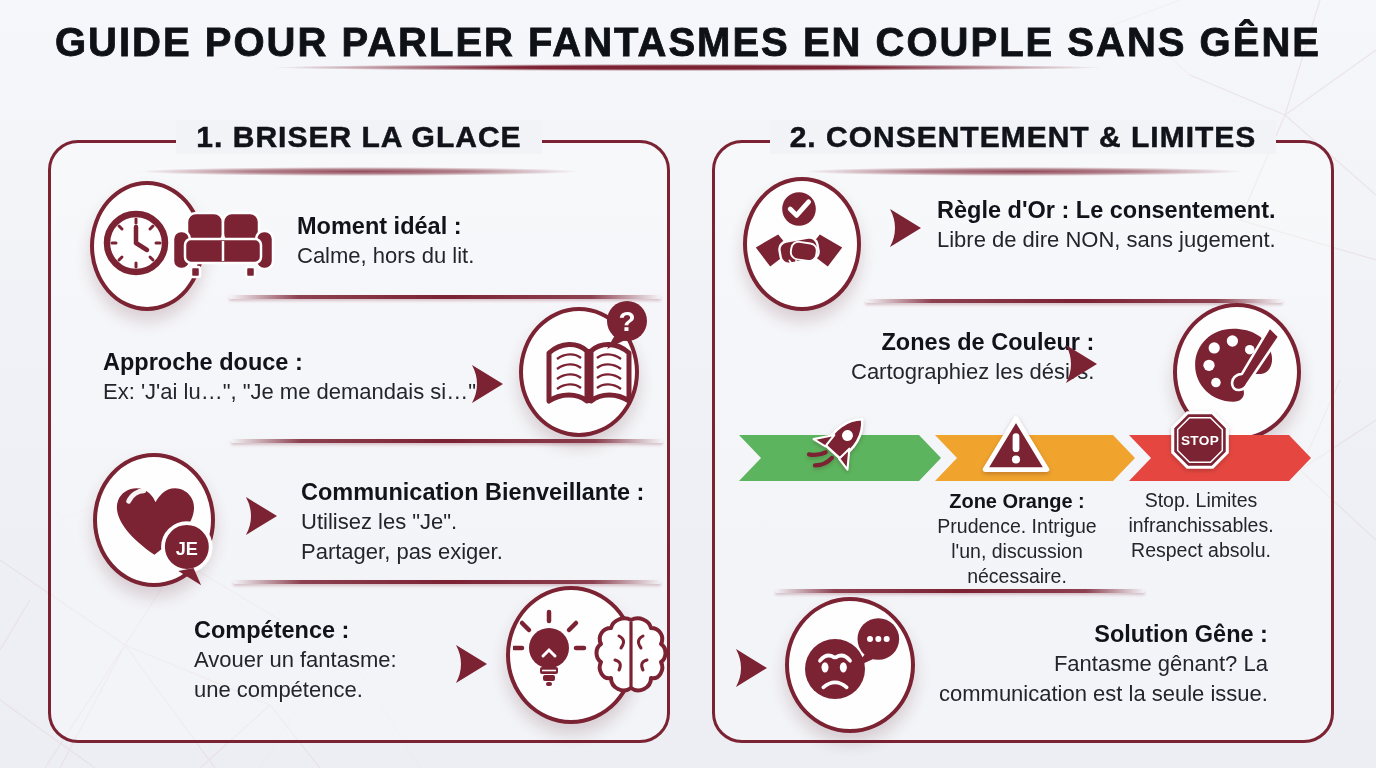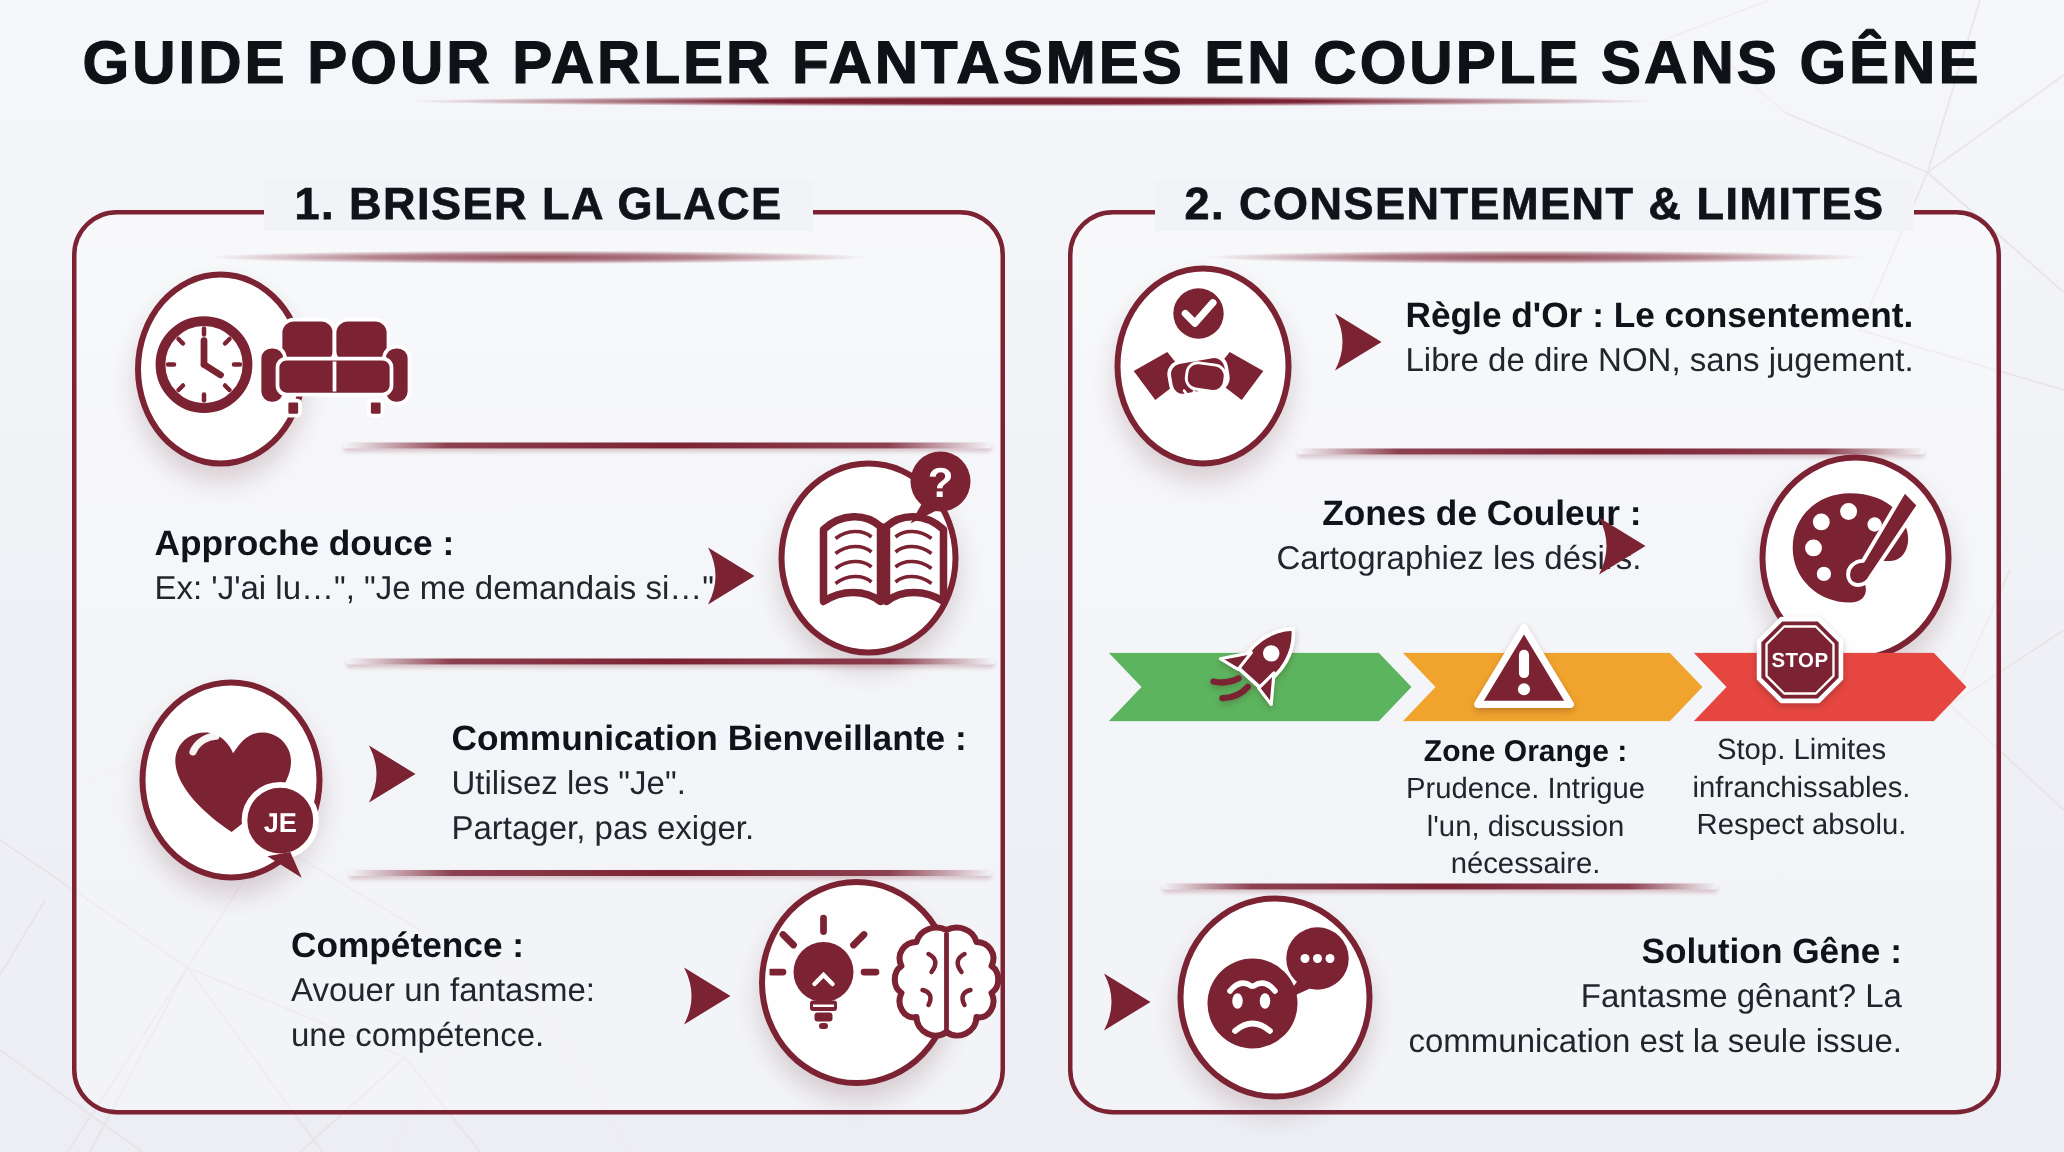--- a/index.html
+++ b/index.html
@@ -73,20 +73,24 @@
           <rect x="88" y="8" width="36" height="30" rx="9"></rect>
           <rect x="124" y="8" width="36" height="30" rx="9"></rect>
           <rect x="74" y="26" width="17" height="38" rx="8"></rect>
           <rect x="157" y="26" width="17" height="38" rx="8"></rect>
           <rect x="86" y="34" width="76" height="24" rx="6"></rect>
           <rect x="92" y="62" width="9" height="10" rx="2"></rect>
           <rect x="147" y="62" width="9" height="10" rx="2"></rect>
         </g>
         <line x1="124" y1="36" x2="124" y2="56" stroke="#fff" stroke-width="2.5"></line>
       </svg>
+      <div class="abs" style="left:246px;top:68px;">
+        <div class="heading">Moment idéal :</div>
+        <div class="body-text">Calme, hors du lit.</div>
+      </div>
     </div>
     <div class="divider" style="left:178px;top:152px;width:432px;"></div>
 
     <div class="abs" style="left:0;top:160px;width:616px;height:135px;">
       <div class="abs" style="left:52px;top:44px;">
         <div class="heading">Approche douce :</div>
         <div class="body-text">Ex: 'J'ai lu…", "Je me demandais si…"</div>
       </div>
       <svg class="arrow" style="left:418px;top:58px;" viewBox="0 0 36 46">
           <path d="M3,4 L34,23 L3,42 Q13,23 3,4 Z" fill="#7b2233"></path>

